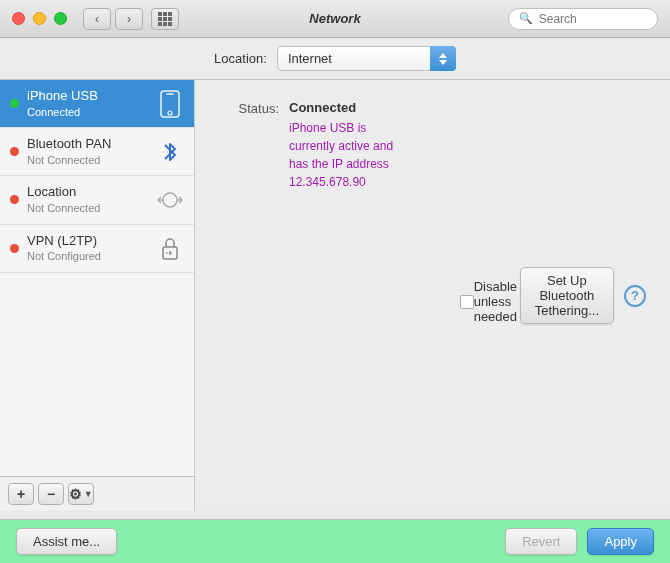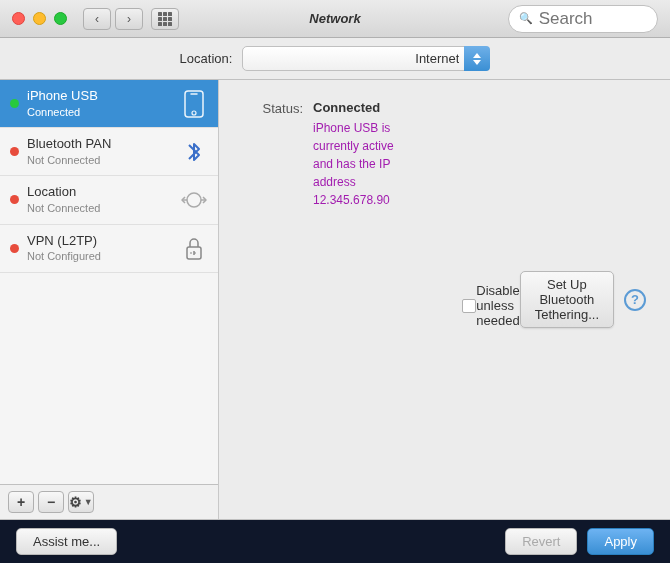--- a/index.html
+++ b/index.html
@@ -86,21 +86,21 @@
       border: 1px solid #c0c0c0;
       border-radius: 14px;
       padding: 3px 10px;
       width: 150px;
       gap: 6px;
     }
     .search-icon-svg { color: #999; font-size: 11px; }
     .search-input-field {
       border: none;
       outline: none;
-      font-size: 17px;
+      font-size: 12px;
       color: #999;
       background: transparent;
       width: 100%;
     }
 
     
     .location-bar {
       background: #ececec;
       border-bottom: 1px solid #c0c0c0;
       padding: 8px 0;
@@ -122,24 +122,23 @@
     }
     .location-select {
       appearance: none;
       -webkit-appearance: none;
       background: linear-gradient(to bottom, #ffffff, #f0f0f0);
       border: 1px solid #c0c0c0;
       border-radius: 5px;
       padding: 4px 30px 4px 10px;
       font-size: 13px;
       color: #333;
-      width: 248px;
+      width: 179px;
       cursor: pointer;
       outline: none;
-      text-align: right;
     }
     .select-arrow {
       position: absolute;
       right: 0;
       top: 0;
       bottom: 0;
       width: 26px;
       background: linear-gradient(to bottom, #6fb0e8, #3a8fd4);
       border-radius: 0 4px 4px 0;
       display: flex;
@@ -164,21 +163,21 @@
 
     
     .main-content {
       display: flex;
       flex: 1;
       overflow: hidden;
     }
 
     
     .sidebar {
-      width: 219px;
+      width: 195px;
       background: #f5f5f5;
       border-right: 1px solid #c8c8c8;
       display: flex;
       flex-direction: column;
       flex-shrink: 0;
     }
     .network-list {
       flex: 1;
       overflow-y: auto;
     }
@@ -339,28 +338,29 @@
       justify-content: center;
       font-size: 13px;
       font-weight: 700;
       color: #5b9bd5;
       cursor: pointer;
       flex-shrink: 0;
     }
 
     
     .footer {
-      background: #0f172a;
+      background: #86efac;
       border-top: 1px solid #c0c0c0;
       padding: 8px 16px;
       display: flex;
       align-items: center;
       justify-content: flex-end;
       gap: 10px;
       flex-shrink: 0;
+      margin-top: 8px;
     }
     .footer-btn {
       background: linear-gradient(to bottom, #f8f8f8, #e0e0e0);
       border: 1px solid #b8b8b8;
       border-radius: 5px;
       padding: 5px 16px;
       font-size: 13px;
       color: #333;
       cursor: pointer;
       box-shadow: 0 1px 2px rgba(0,0,0,0.1);

